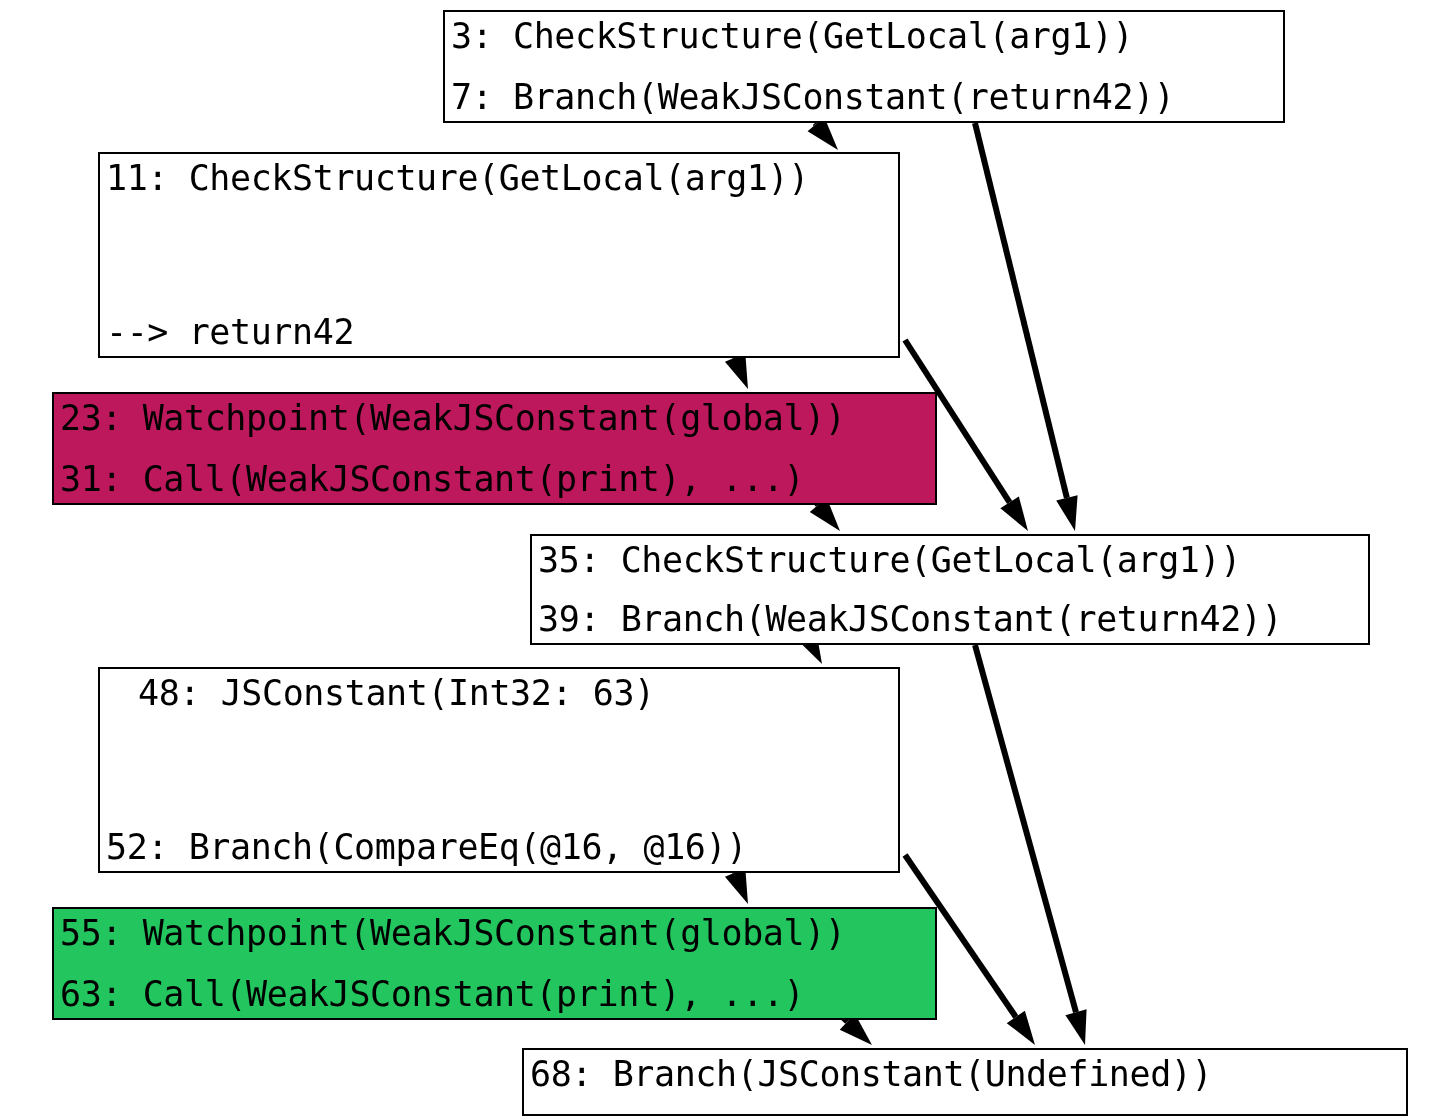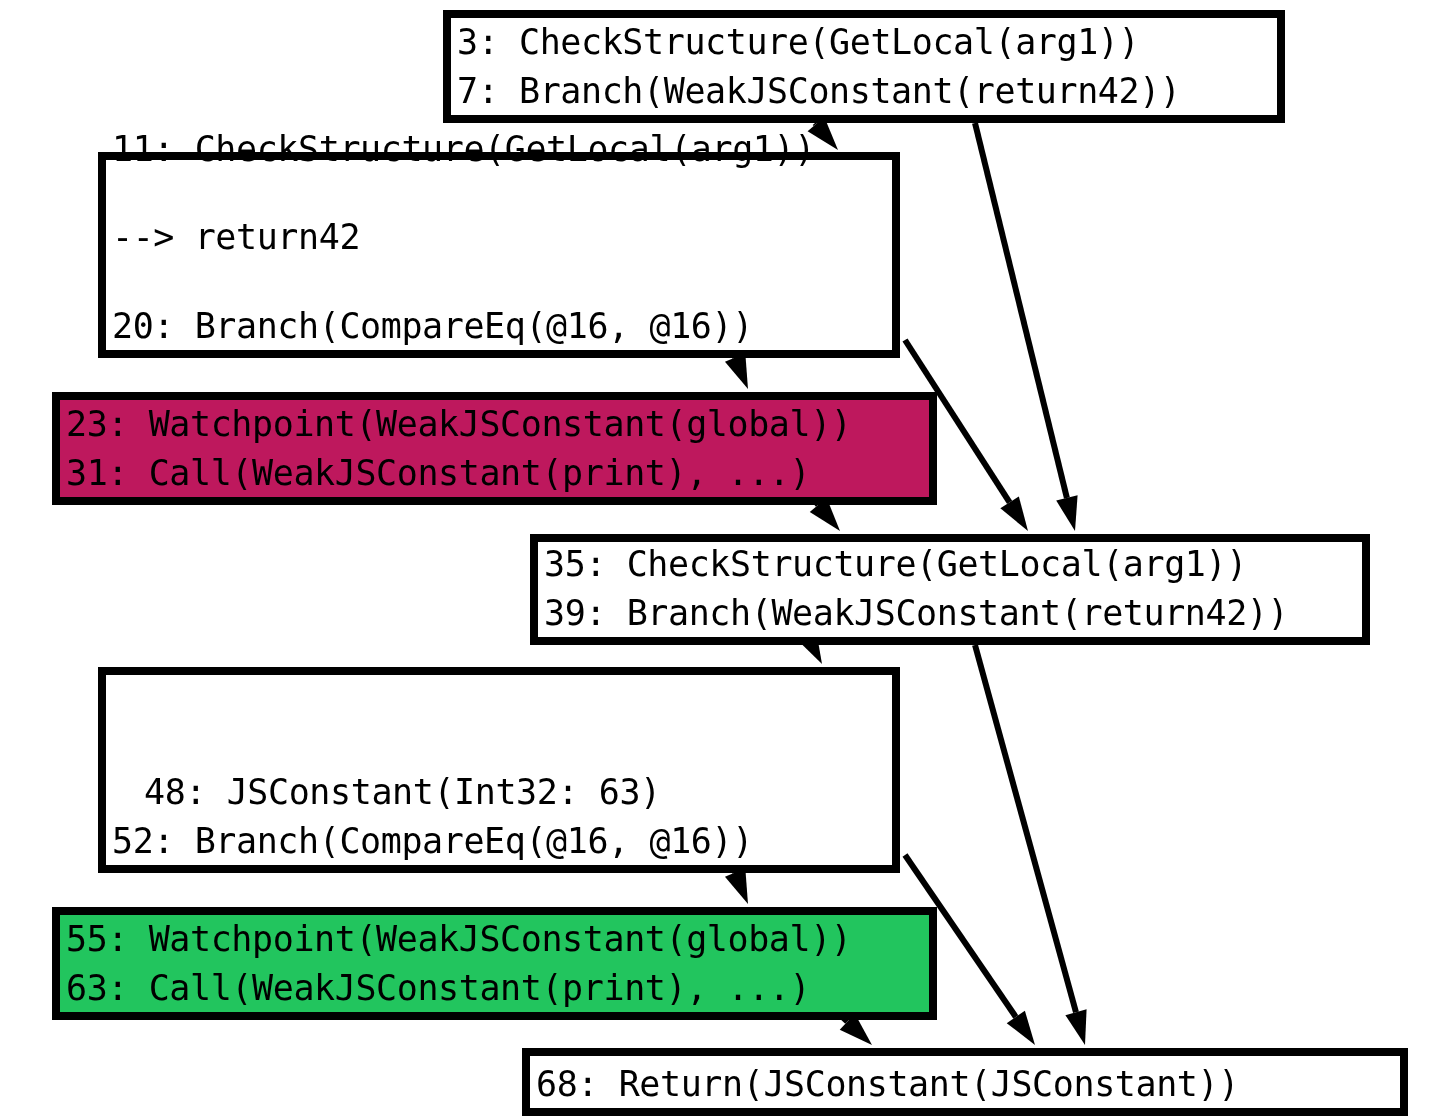--- a/index.html
+++ b/index.html
@@ -20,24 +20,24 @@
     left: 0;
     top: 0;
     width: 1440px;
     height: 1120px;
     pointer-events: none;
   }
   .node {
     position: absolute;
     box-sizing: border-box;
     background: #ffffff;
-    border: 8px solid #ec4899;
+    border: 2px solid #ec4899;
     display: flex;
     flex-direction: column;
-    justify-content: flex-end;
+    justify-content: space-between;
     z-index: 2;
   }
   .node-line {
     font-family: "DejaVu Sans Mono", monospace;
     font-size: 35px;
     line-height: 1.38;
     color: #000000;
     white-space: pre;
     padding-left: 6px;
     letter-spacing: -0.4px;
@@ -92,35 +92,34 @@
       </g>
     </svg>
   <div id="node-layer">
       <div class="node" style="left: 443px; top: 10px; width: 842px; height: 113px; border-color: rgb(0, 0, 0); background: rgb(255, 255, 255);">
         <div class="node-line">3: CheckStructure(GetLocal(arg1))</div>
         <div class="node-line">7: Branch(WeakJSConstant(return42))</div>
       </div>
       <div class="node" style="left: 98px; top: 152px; width: 802px; height: 206px; border-color: rgb(0, 0, 0); background: rgb(255, 255, 255); gap: 40px;">
         <div class="node-line">11: CheckStructure(GetLocal(arg1))</div>
         <div class="node-line">--&gt; return42</div>
-        <div class="node-line">20: Branch(CompareEq(@16, @16))</div>
       </div>
       <div class="node" style="left: 52px; top: 392px; width: 885px; height: 113px; border-color: rgb(0, 0, 0); background: #be185d;">
         <div class="node-line">23: Watchpoint(WeakJSConstant(global))</div>
         <div class="node-line">31: Call(WeakJSConstant(print), ...)</div>
       </div>
       <div class="node" style="left: 530px; top: 534px; width: 840px; height: 111px; border-color: rgb(0, 0, 0); background: rgb(255, 255, 255);">
         <div class="node-line">35: CheckStructure(GetLocal(arg1))</div>
         <div class="node-line">39: Branch(WeakJSConstant(return42))</div>
       </div>
       <div class="node" style="left: 98px; top: 667px; width: 802px; height: 206px; border-color: rgb(0, 0, 0); background: rgb(255, 255, 255);">
         <div class="node-line indent-1">48: JSConstant(Int32: 63)</div>
         <div class="node-line">52: Branch(CompareEq(@16, @16))</div>
       </div>
       <div class="node" style="left: 52px; top: 907px; width: 885px; height: 113px; border-color: rgb(0, 0, 0); background: #22c55e;">
         <div class="node-line">55: Watchpoint(WeakJSConstant(global))</div>
         <div class="node-line">63: Call(WeakJSConstant(print), ...)</div>
       </div>
       <div class="node" style="left: 522px; top: 1048px; width: 886px; height: 68px; border-color: rgb(0, 0, 0); background: rgb(255, 255, 255);">
-        <div class="node-line">68: Return(JSConstant(JSConstant))</div>
+        <div class="node-line">68: Branch(JSConstant(Undefined))</div>
       </div>
     </div>
 </div>
 
 </body></html>

